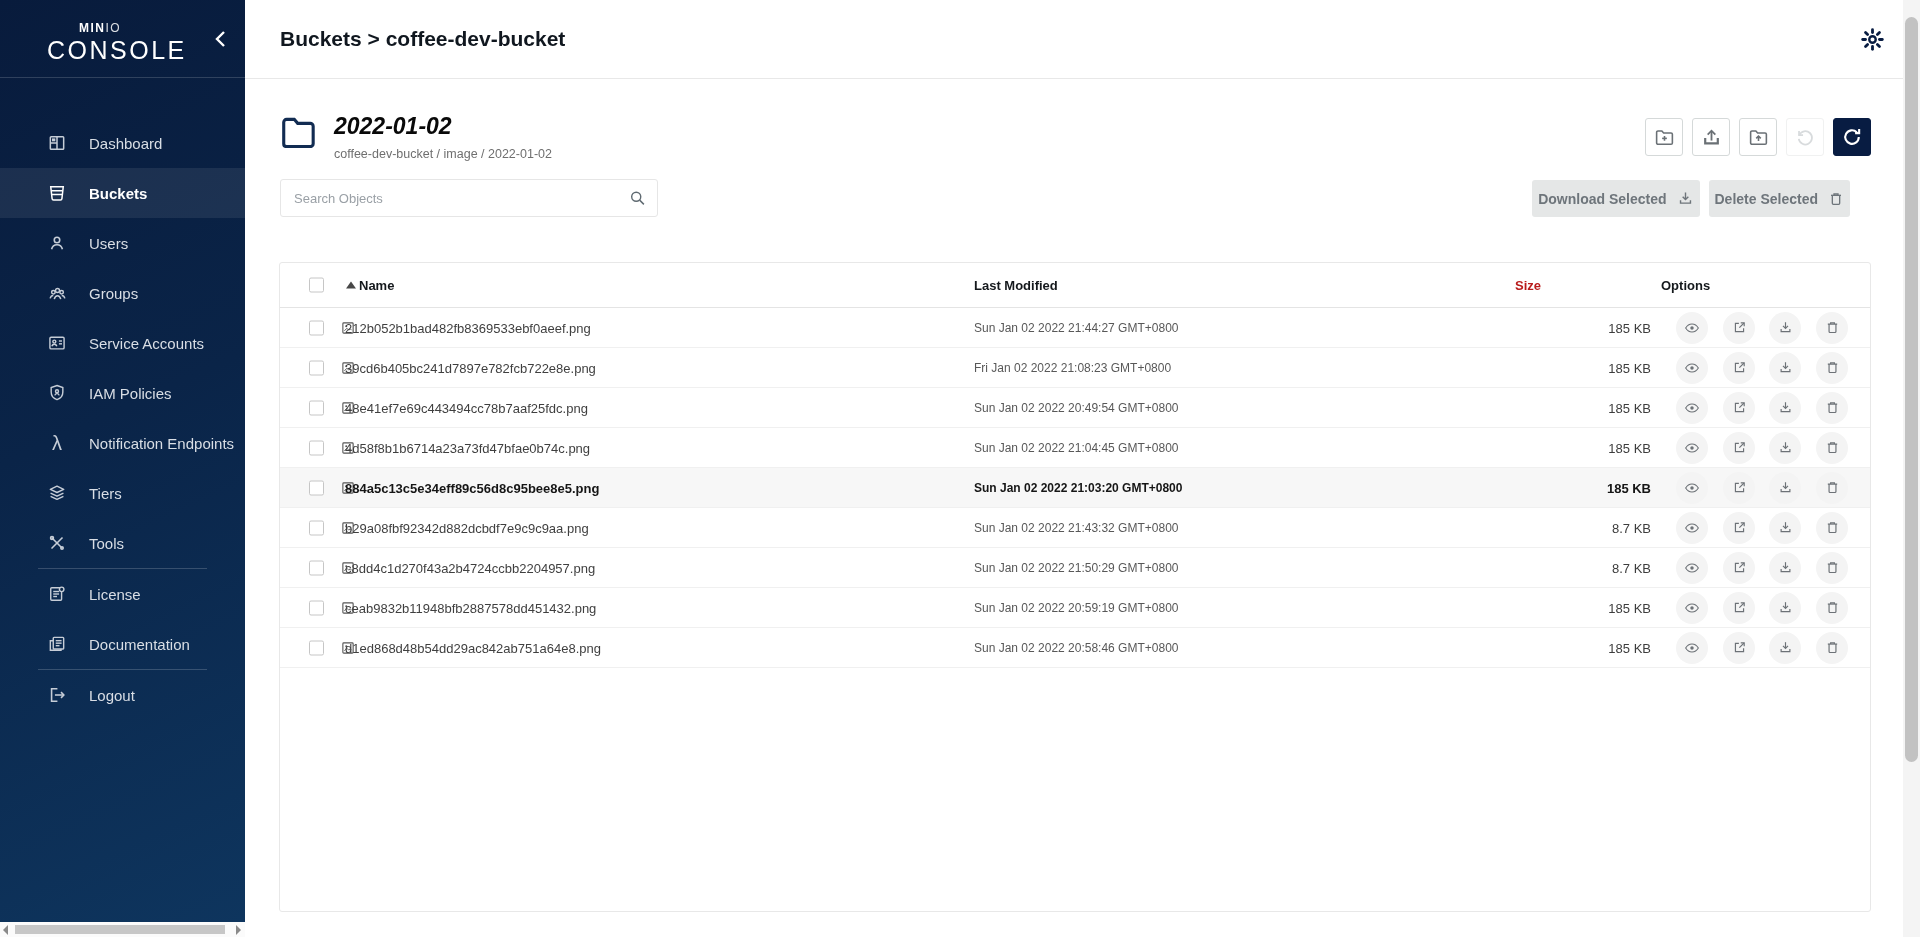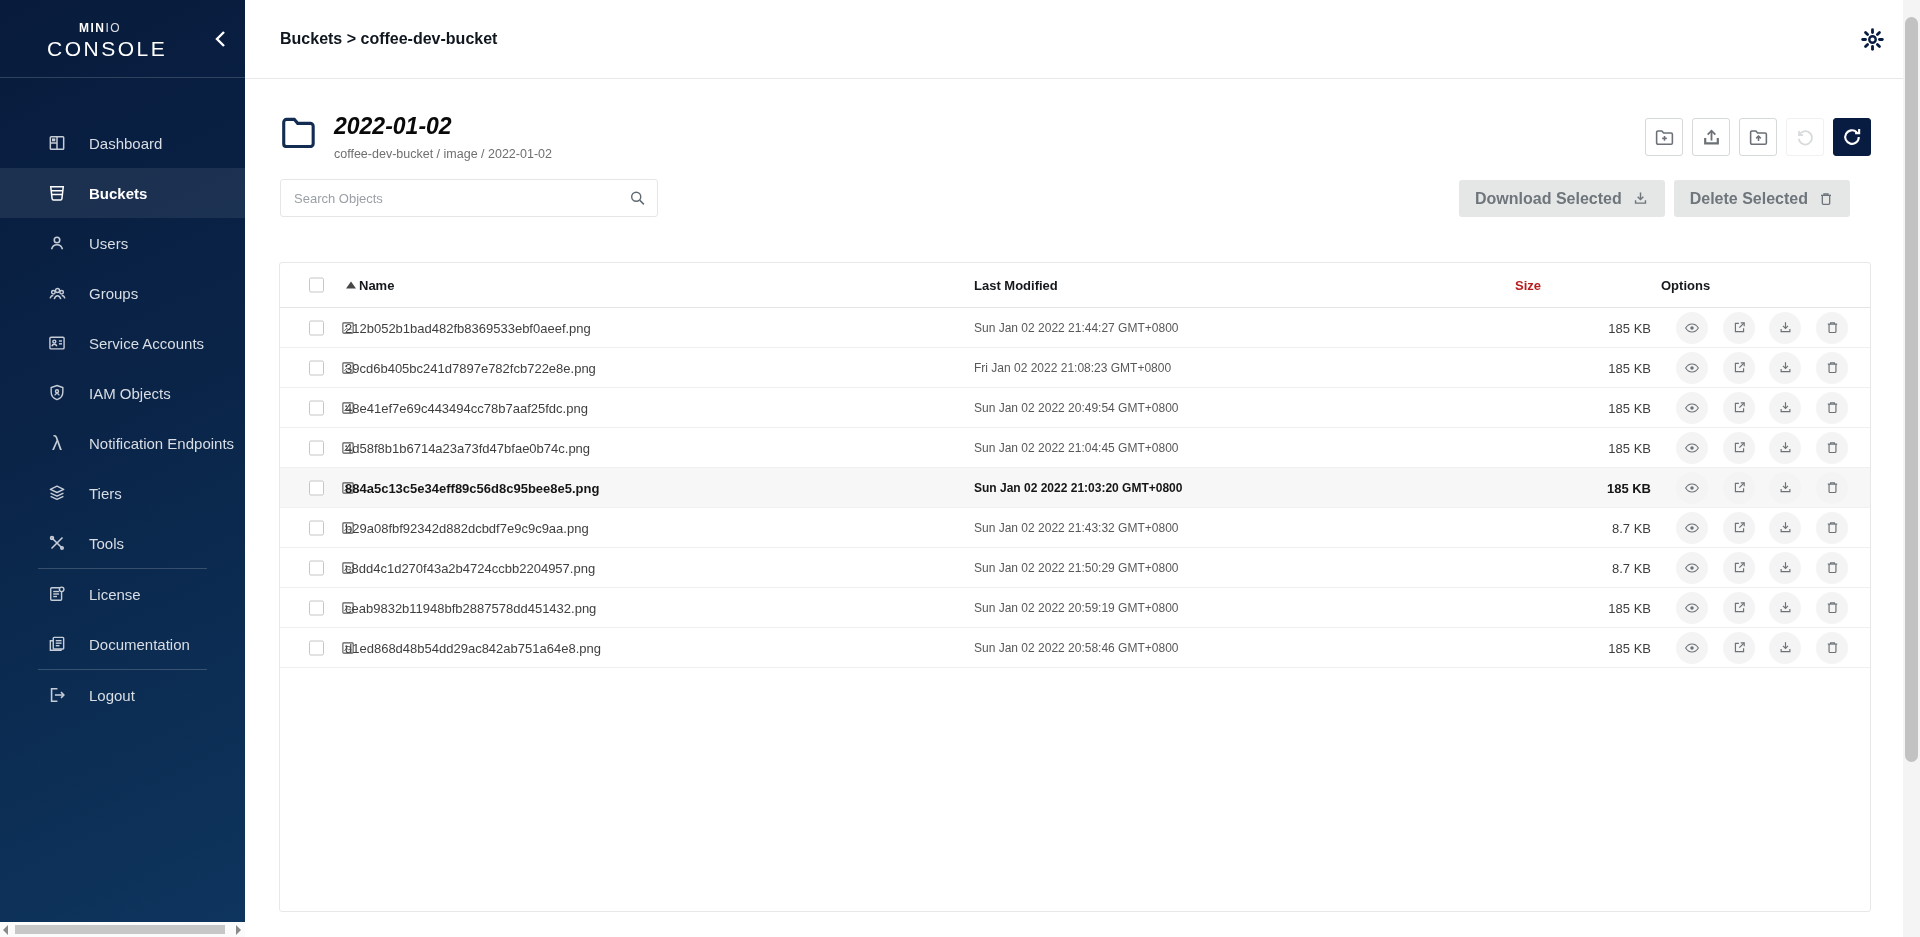--- a/index.html
+++ b/index.html
@@ -14,21 +14,21 @@
   .sidebar {
     position:absolute; left:0; top:0; width:245px; height:922px;
     background:linear-gradient(155deg,#081b3c 0%,#0a2448 45%,#0e355e 100%);
     color:#dde2e8; overflow:hidden;
   }
   .side-top { position:relative; height:78px; border-bottom:1px solid rgba(255,255,255,.16); }
   .brand { position:absolute; left:47px; top:22px; line-height:1; }
   .brand-line1 { font-size:12px; letter-spacing:1.5px; color:#fff; }
   .brand-line1 .b { font-weight:700;padding-left:32px; }
   .brand-line1 .l { font-weight:300; opacity:.85; }
-  .brand-line2 { font-size:21px; font-weight:300; letter-spacing:2.5px; color:#fff; margin-top:4px; }
+  .brand-line2 { font-size:25px; font-weight:300; letter-spacing:2.5px; color:#fff; margin-top:4px; }
   .collapse-btn { position:absolute; right:14px; top:50%; transform:translateY(-50%); width:22px; height:22px;
     display:flex; align-items:center; justify-content:center; cursor:pointer; color:#fff; }
   .menu { position:absolute; top:118px; left:0; width:100%; }
   .mi { height:50px; display:flex; align-items:center; padding-left:46px; gap:21px;
         font-size:15px; color:#d9dee5; cursor:pointer; white-space:nowrap; }
   .mi .micon { width:22px; height:22px; flex:0 0 22px; display:flex; align-items:center; justify-content:center; color:#c6cdd7; }
   .mi.active { background:rgba(255,255,255,.08); color:#fff; font-weight:700; }
   .mi.active .micon { color:#fff; }
   .menu-divider { height:1px; background:rgba(255,255,255,.18); margin:0 38px; }
   .lambda { font-size:20px; line-height:1; font-weight:400; }
@@ -39,21 +39,21 @@
   .hs-left  { left:3px;  border-right-color:#8a8a8a; border-left-width:0; }
   .hs-right { right:4px; border-left-color:#8a8a8a; border-right-width:0; }
   .hs-thumb { position:absolute; left:15px; top:3px; width:210px; height:9px; background:#c7c7c7; cursor:pointer; }
   .vscroll { position:absolute; left:1903px; top:0; width:17px; height:937px; background:#f4f4f4; }
   .vs-thumb { position:absolute; left:2px; top:17px; width:13px; height:745px; background:#c2c2c2; border-radius:7px; cursor:pointer; }
 
   
   .topbar { position:absolute; left:245px; top:0; width:1658px; height:79px; background:#fff;
             border-bottom:1px solid #e8e8e8; display:flex; align-items:center;
             justify-content:space-between; padding:0 14px 0 35px; }
-  .breadcrumb { font-size:16px; font-weight:600; color:#10171f; cursor:pointer; }
+  .breadcrumb { font-size:21px; font-weight:600; color:#10171f; cursor:pointer; }
   .gear-btn { width:34px; height:34px; display:flex; align-items:center; justify-content:center;
               color:#081C42; cursor:pointer; }
 
   
   .content { position:absolute; left:245px; top:79px; width:1658px; height:858px; background:#fff; }
 
   .folder-head { position:absolute; left:36px; top:34px; display:flex; gap:15px; align-items:flex-start; }
   .folder-glyph { color:#122c52; margin-top:4px; }
   .page-title { font-size:23px; font-weight:700; color:#090909; line-height:1.2;font-style:italic; }
   .page-path { font-size:12.5px; color:#6f6f6f; margin-top:6px; }
@@ -65,22 +65,22 @@
   .tbtn.primary { background:#081C42; border-color:#081C42; color:#fff; }
 
   .search-box { position:absolute; left:35px; top:100px; width:378px; height:38px; }
   .search-box input { width:100%; height:100%; border:1px solid #e6e6e6; border-radius:3px;
       padding:0 40px 0 13px; font-size:13px; color:#333; outline:none; font-family:inherit; background:#fff; }
   .search-box input::placeholder { color:#9aa0a6; }
   .search-glyph { position:absolute; right:12px; top:50%; transform:translateY(-50%); color:#5f6a71; }
 
   .sel-actions { position:absolute; top:101px; right:53px; display:flex; gap:9px; }
   .sel-btn { height:37px; background:#e5e7e7; border:none; border-radius:3px; color:#6e757b;
-             font-weight:600; font-size:16px; display:flex; align-items:center; gap:10px;
-             padding:0 16px; cursor:default; font-family:inherit; }
+             font-weight:600; font-size:14px; display:flex; align-items:center; gap:10px;
+             padding:0 6px; cursor:default; font-family:inherit; }
 
   
   .tablebox { position:absolute; left:34px; top:183px; width:1592px; height:650px;
               border:1px solid #e8e8e8; border-radius:3px; background:#fff; overflow:hidden; }
   .thead { position:relative; height:45px; border-bottom:1px solid #e4e4e4; }
   .trow  { position:relative; height:40px; border-bottom:1px solid #f0f0f0; background:#fff; }
   .trow.hl { background:#f7f7f7; }
   .trow.hl .fname, .trow.hl .fdate, .trow.hl .fsize { font-weight:700; color:#161616; }
 
   .thead > *, .trow > * { position:absolute; top:50%; transform:translateY(-50%); }
@@ -173,21 +173,21 @@
       <span>Service Accounts</span>
     </div>
     <div class="mi">
       <span class="micon">
         <svg width="20" height="20" viewBox="0 0 24 24" fill="none" stroke="currentColor" stroke-width="1.7">
             <path d="M12 3l7 2.5v5.4c0 4.5-3 7.9-7 9.1-4-1.2-7-4.6-7-9.1V5.5z"></path>
             <circle cx="12" cy="9.8" r="1.8"></circle>
             <path d="M9.4 14.8c.4-1.4 1.4-2.1 2.6-2.1s2.2.7 2.6 2.1"></path>
           </svg>
       </span>
-      <span>IAM Objects</span>
+      <span>IAM Policies</span>
     </div>
     <div class="mi">
       <span class="micon">
           <span class="lambda">λ</span>
         </span>
       <span>Notification Endpoints</span>
     </div>
     <div class="mi">
       <span class="micon">
         <svg width="20" height="20" viewBox="0 0 24 24" fill="none" stroke="currentColor" stroke-width="1.8" stroke-linejoin="round">

